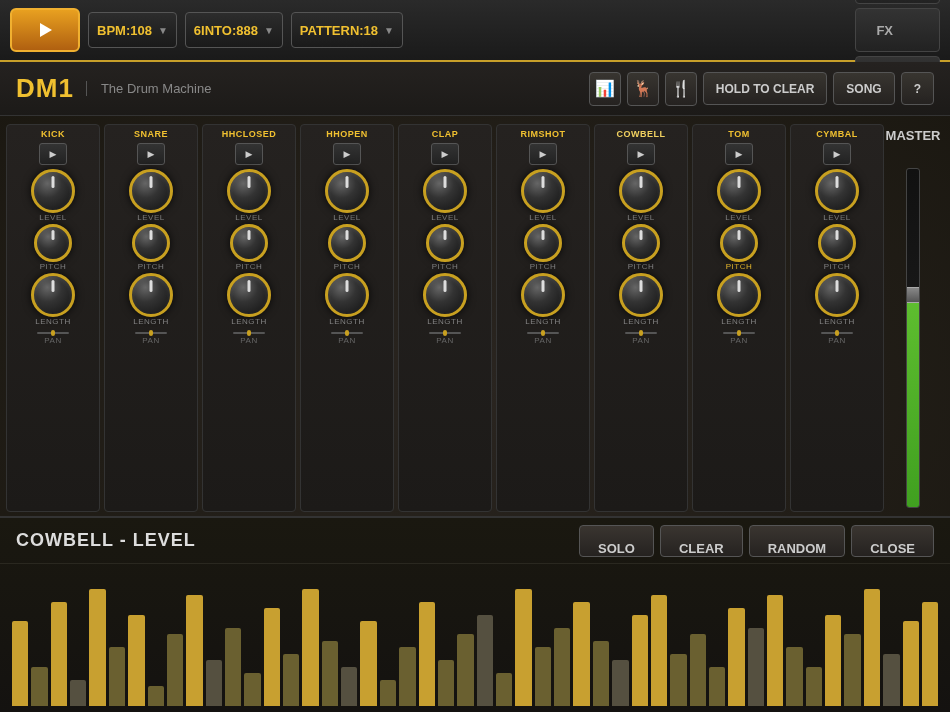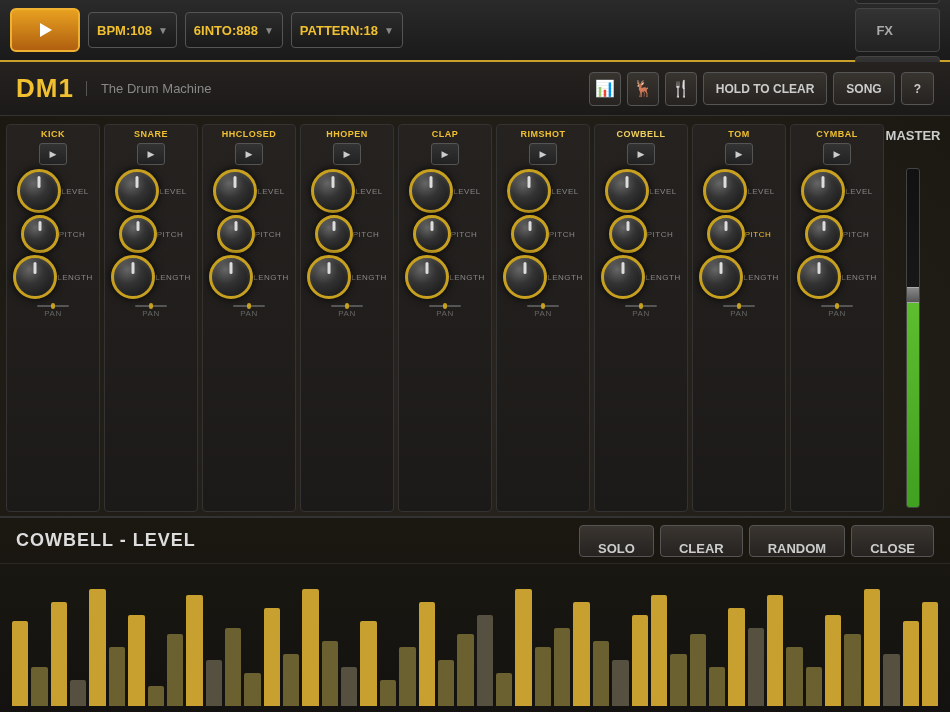--- a/index.html
+++ b/index.html
@@ -181,21 +181,21 @@
       justify-content: center;
       cursor: pointer;
       margin-bottom: 4px;
       color: #ccc;
       font-size: 9px;
     }
 
     
     .knob-wrap {
       display: flex;
-      align-items: center;
+      flex-direction: column;
       margin-bottom: 2px;
     }
     .knob {
       width: 44px;
       height: 44px;
       border-radius: 50%;
       background: radial-gradient(circle at 35% 30%, #666 0%, #333 40%, #111 100%);
       border: 3px solid #c8a020;
       position: relative;
       cursor: pointer;

